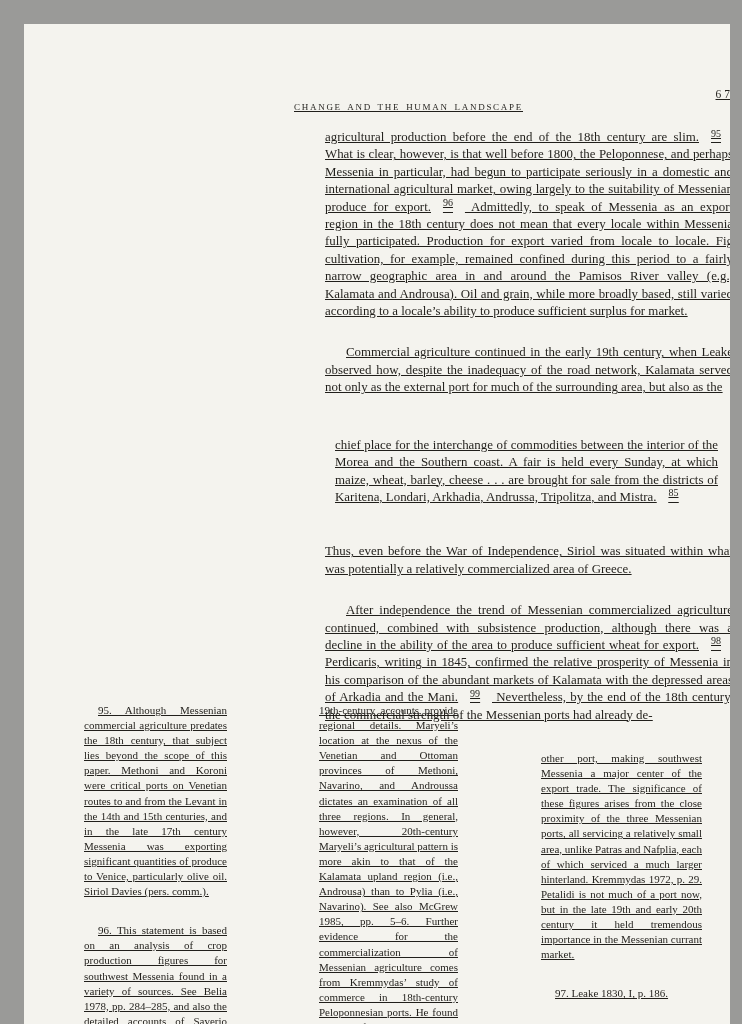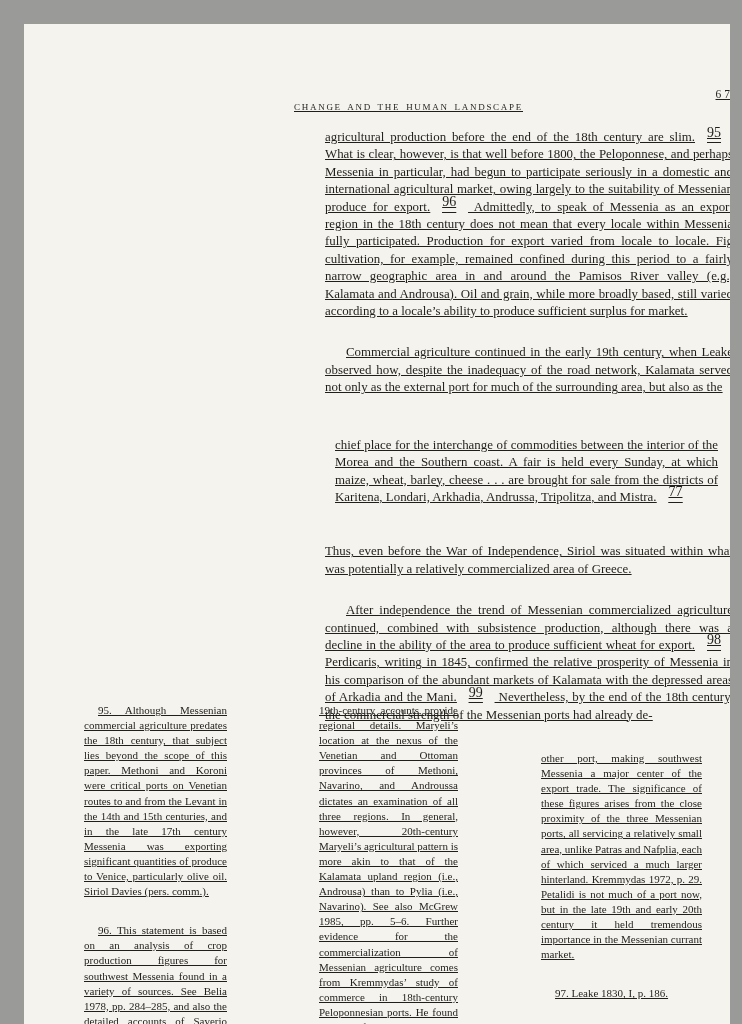--- a/index.html
+++ b/index.html
@@ -46,21 +46,21 @@
     text-align: justify;
   }
   .para { text-align: justify; }
   .para.indent { text-indent: 21px; }
   .para.blockquote {
     margin: 16px 0 13px 0;
     padding-left: 22px;
     padding-right: 27px;
   }
   sup.fn-ref {
-    font-size: 14px;
+    font-size: 10px;
     line-height: 0;
     vertical-align: baseline;
     position: relative;
     top: -4.5px;
     letter-spacing: 0;
   }
   .footnotes {
     position: absolute;
     top: 655px;
     left: 0;
@@ -82,21 +82,21 @@
 <div class="page">
 
   <div class="running-header">
     <span class="running-title">CHANGE AND THE HUMAN LANDSCAPE</span>
     <span class="page-number">67</span>
   </div>
 
   <div class="main-text">
       <p class="para noindent">agricultural production before the end of the 18th century are slim.<sup class="fn-ref">95</sup> What is clear, however, is that well before 1800, the Peloponnese, and perhaps Messenia in particular, had begun to participate seriously in a domestic and international agricultural market, owing largely to the suitability of Messenian produce for export.<sup class="fn-ref">96</sup> Admittedly, to speak of Messenia as an export region in the 18th century does not mean that every locale within Messenia fully participated. Production for export varied from locale to locale. Fig cultivation, for example, remained confined during this period to a fairly narrow geographic area in and around the Pamisos River valley (e.g., Kalamata and Androusa). Oil and grain, while more broadly based, still varied according to a locale’s ability to produce sufficient surplus for market.</p>
       <p class="para indent">Commercial agriculture continued in the early 19th century, when Leake observed how, despite the inadequacy of the road network, Kalamata served not only as the external port for much of the surrounding area, but also as the</p>
-      <p class="para blockquote">chief place for the interchange of commodities between the interior of the Morea and the Southern coast. A fair is held every Sunday, at which maize, wheat, barley, cheese . . . are brought for sale from the districts of Karitena, Londari, Arkhadia, Andrussa, Tripolitza, and Mistra.<sup class="fn-ref">77</sup></p>
+      <p class="para blockquote">chief place for the interchange of commodities between the interior of the Morea and the Southern coast. A fair is held every Sunday, at which maize, wheat, barley, cheese . . . are brought for sale from the districts of Karitena, Londari, Arkhadia, Andrussa, Tripolitza, and Mistra.<sup class="fn-ref">85</sup></p>
       <p class="para noindent">Thus, even before the War of Independence, Siriol was situated within what was potentially a relatively commercialized area of Greece.</p>
       <p class="para indent">After independence the trend of Messenian commercialized agriculture continued, combined with subsistence production, although there was a decline in the ability of the area to produce sufficient wheat for export.<sup class="fn-ref">98</sup> Perdicaris, writing in 1845, confirmed the relative prosperity of Messenia in his comparison of the abundant markets of Kalamata with the depressed areas of Arkadia and the Mani.<sup class="fn-ref">99</sup> Nevertheless, by the end of the 18th century, the commercial strength of the Messenian ports had already de-</p>
     </div>
 
   <div class="footnotes">
     <div class="fn-col fn-col-0">
         <p class="fn-para fn-indent">95. Although Messenian commercial agriculture predates the 18th century, that subject lies beyond the scope of this paper. Methoni and Koroni were critical ports on Venetian routes to and from the Levant in the 14th and 15th centuries, and in the late 17th century Messenia was exporting significant quantities of produce to Venice, particularly olive oil. Siriol Davies (pers. comm.).</p>
         <p class="fn-para fn-indent">96. This statement is based on an analysis of crop production figures for southwest Messenia found in a variety of sources. See Belia 1978, pp. 284–285, and also the detailed accounts of Saverio Scrofani and F. C. H. L. Pouqueville, discussed in combination with other evidence by Kremmydas (1980). Additionally, Leake’s early-</p>
       </div>
     <div class="fn-col fn-col-1">

